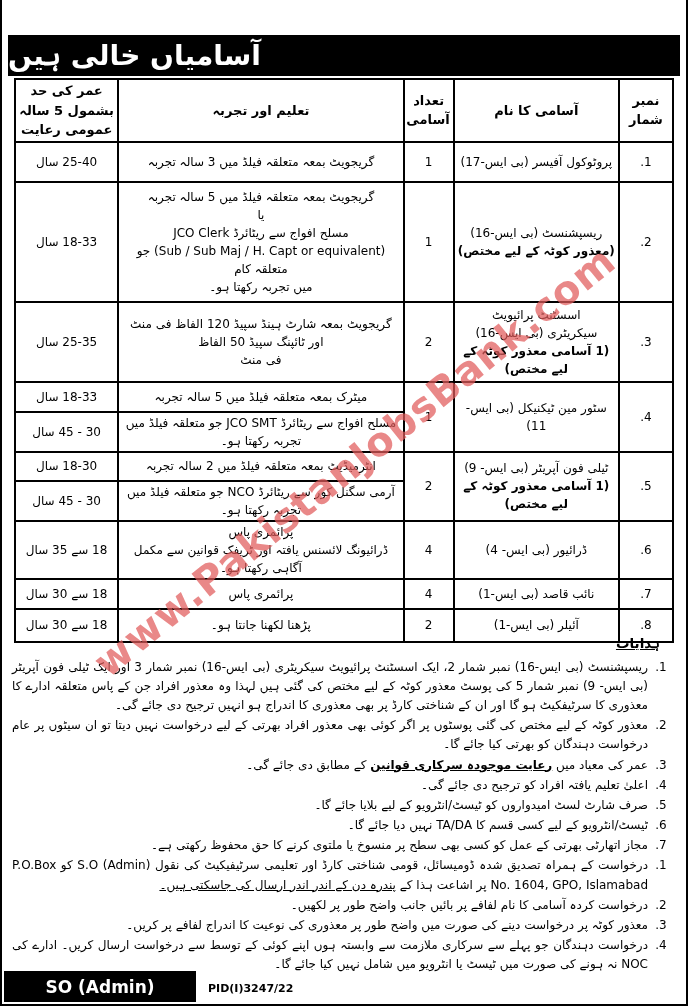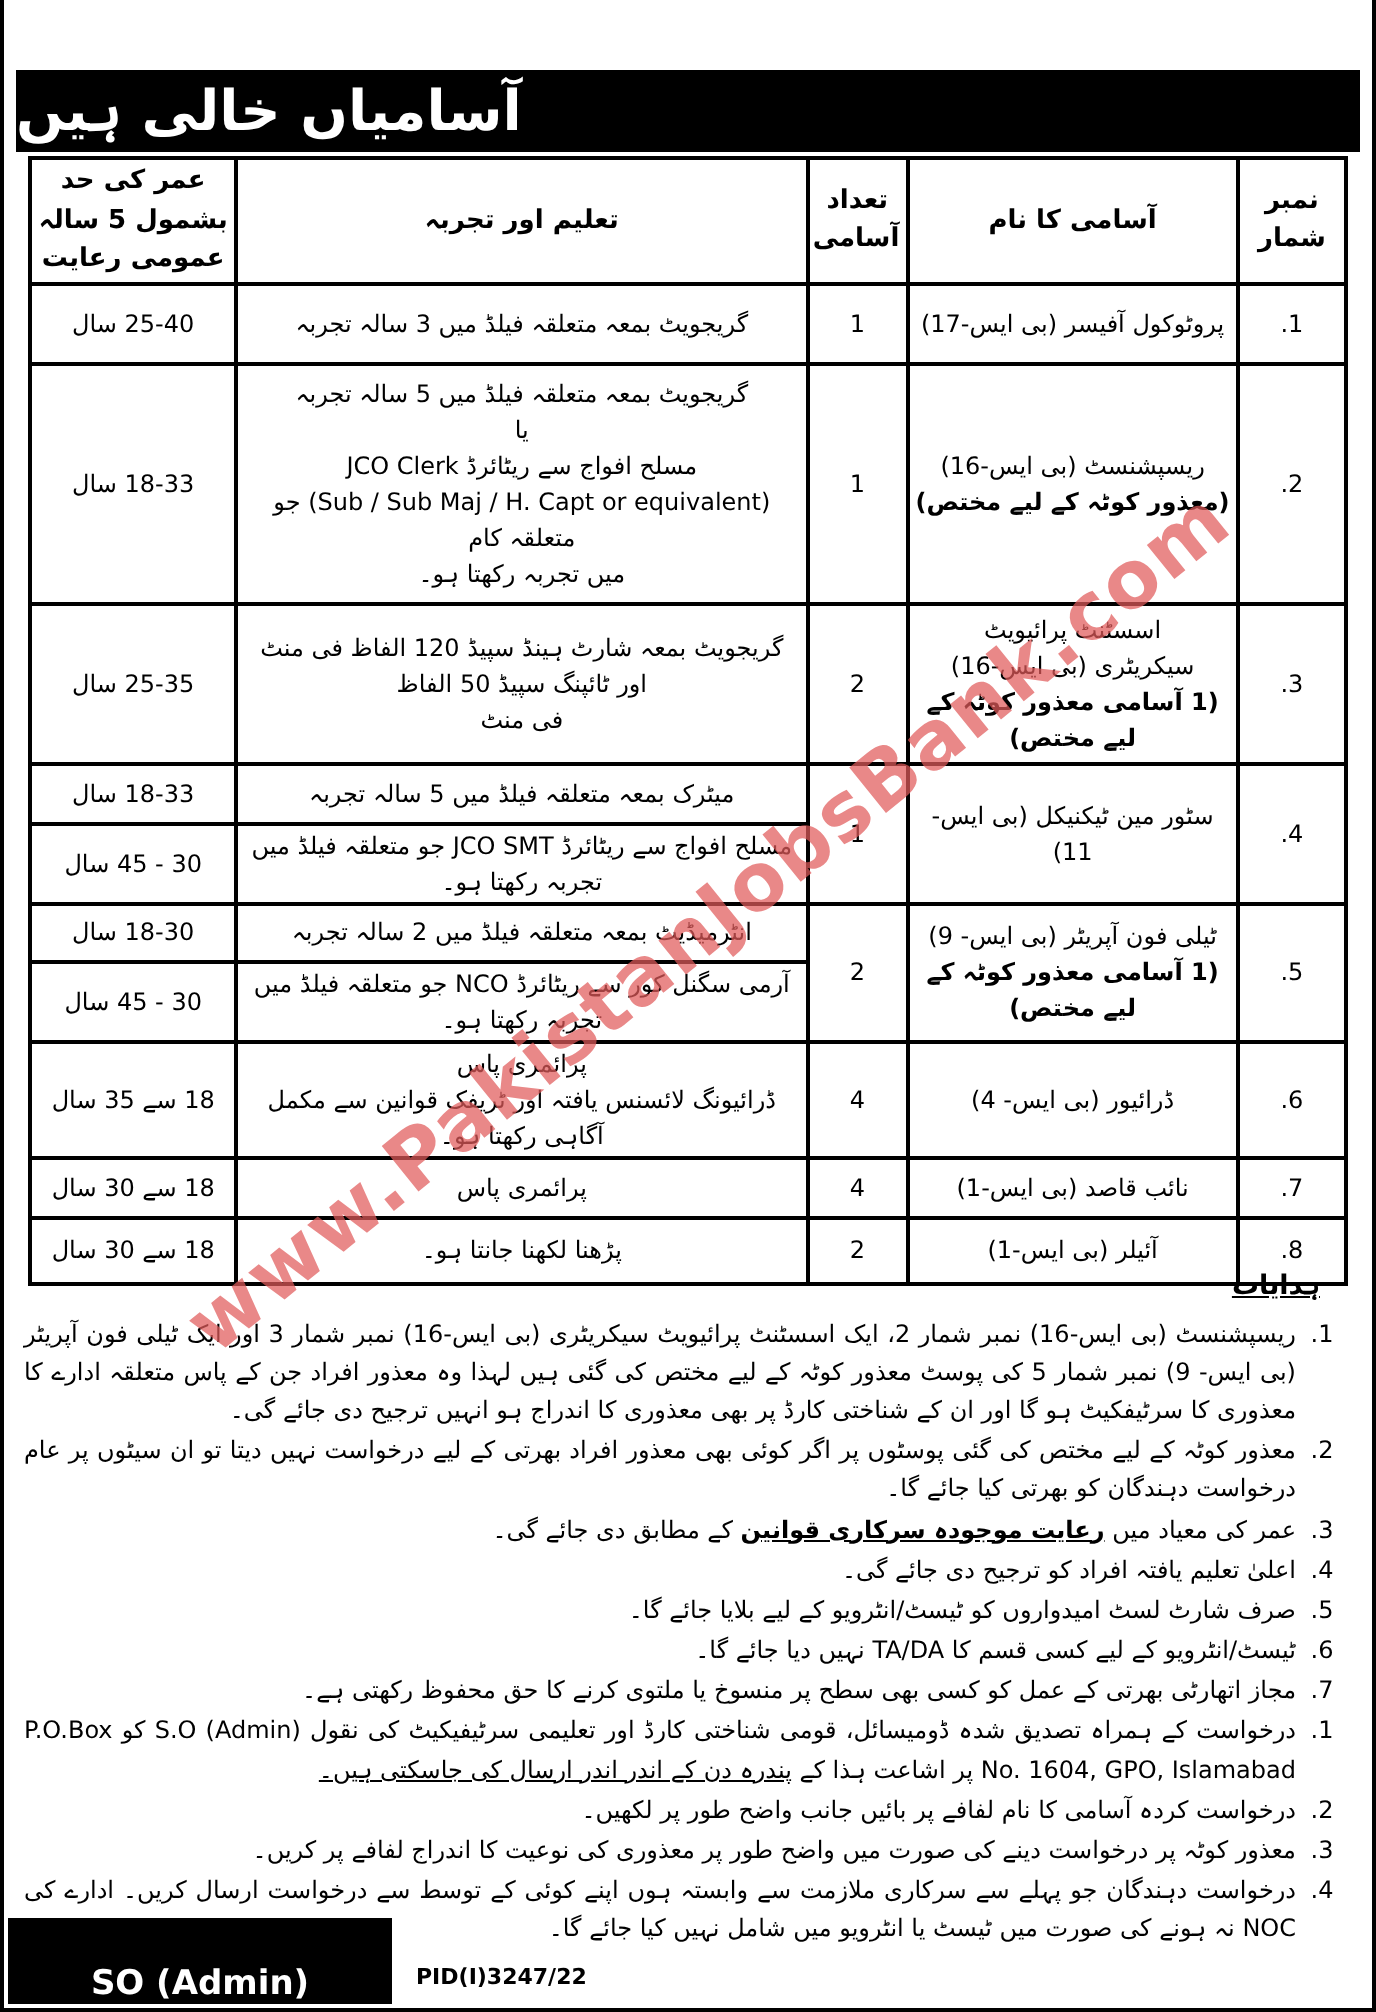--- a/index.html
+++ b/index.html
@@ -23,22 +23,22 @@
   .sec-head{font-weight:bold;text-decoration:underline;font-size:13.5px;margin:1px 14px 3px 0;width:-moz-fit-content;width:fit-content;}
   .sec-head.proc{margin-right:200px;margin-top:4px;}
   .li{display:flex;margin-bottom:1px;}
   .li .num{flex:0 0 26px;text-align:center;}
   .li .txt{flex:1;text-align:justify;padding-left:4px;}
   .bu{font-weight:bold;text-decoration:underline;}
   .u{text-decoration:underline;}
   .watermark{position:absolute;left:28px;top:450px;width:620px;text-align:center;
     font-size:40px;font-weight:bold;letter-spacing:1px;color:rgba(224,90,90,0.72);
     transform:rotate(-39deg);pointer-events:none;z-index:5;}
-  .sig-box{position:absolute;left:2px;bottom:2px;width:192px;height:43px;background:#000;color:#fff;
-    display:flex;align-items:flex-end;justify-content:center;font-size:17px;font-weight:bold;}
+  .sig-box{position:absolute;left:2px;bottom:2px;width:192px;height:31px;background:#000;color:#fff;
+    display:flex;align-items:center;justify-content:center;font-size:17px;font-weight:bold;}
   .pid{position:absolute;left:206px;bottom:9px;font-size:11px;font-weight:bold;direction:ltr;}
 </style>
 </head>
 <body>
 
 <div class="page">
 
   <div class="banner">
     <span class="banner-title">آسامیاں خالی ہیں</span>
   </div>

